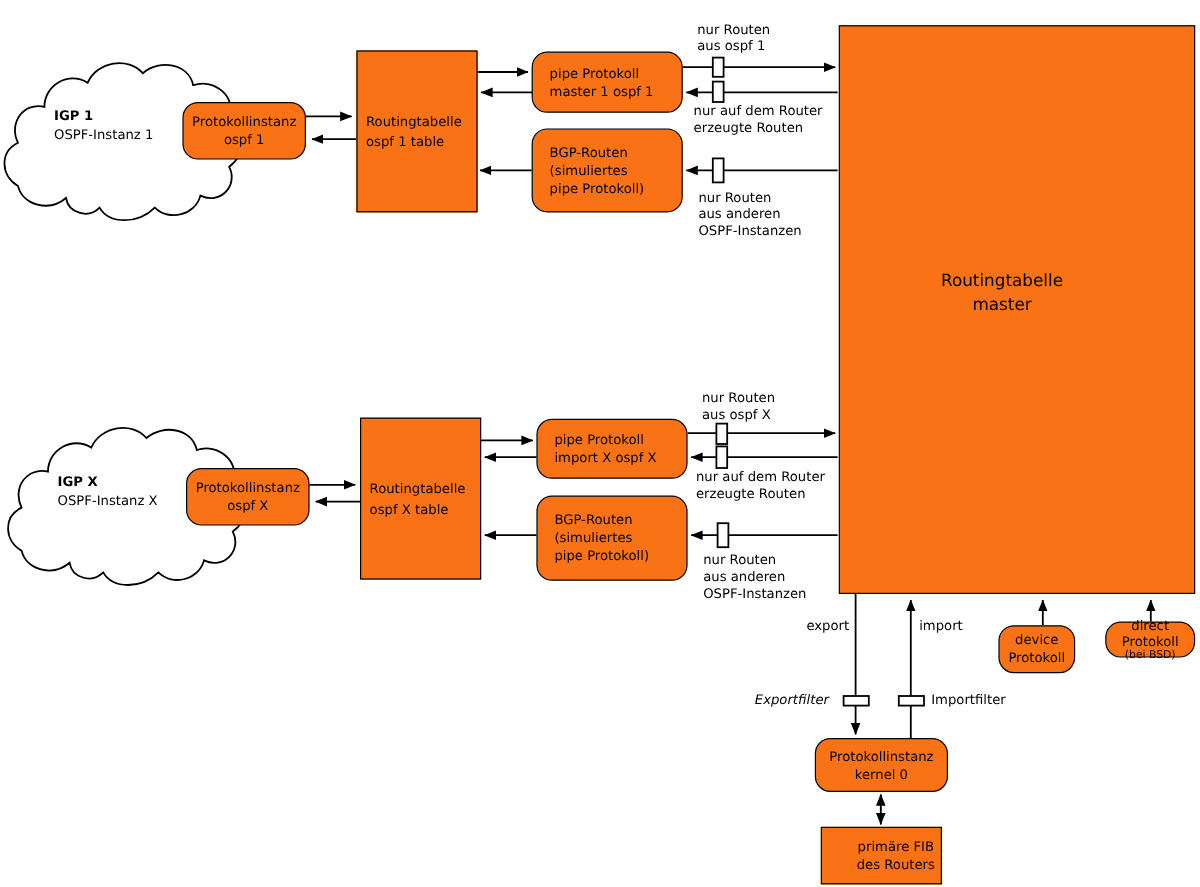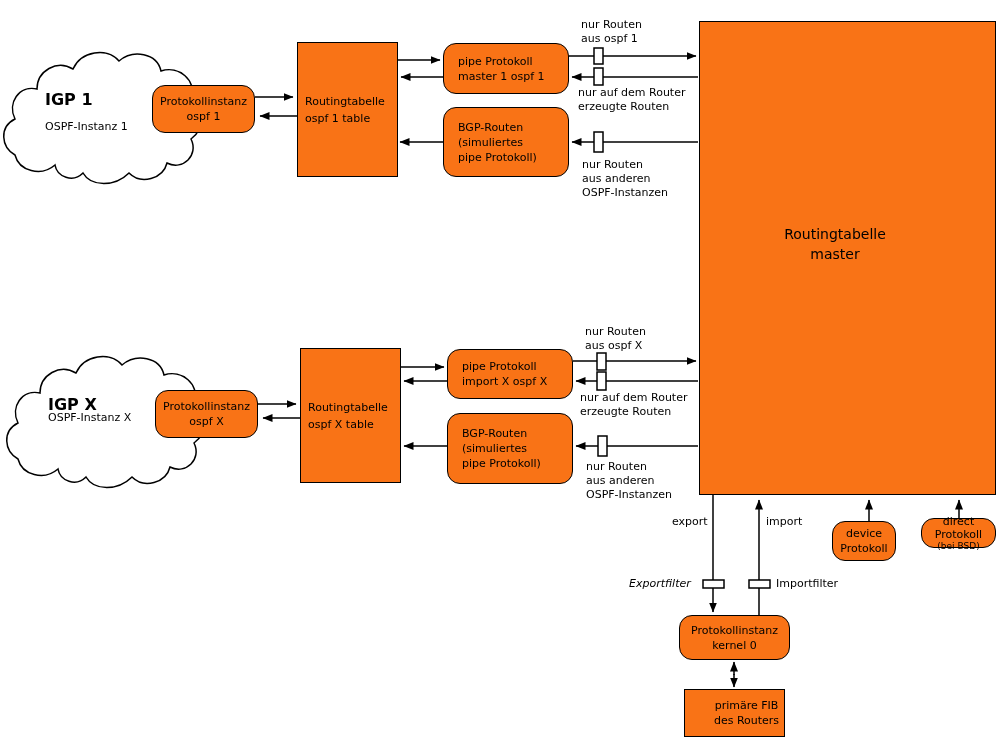--- a/index.html
+++ b/index.html
@@ -15,21 +15,21 @@
     display:flex; flex-direction:column; justify-content:center;
   }
   .rounded { border-radius:13px; }
   .sq { border-width:1.8px; }
   .tcenter { text-align:center; }
   .tleft { text-align:left; }
   .lbl {
     position:absolute; font-size:11px; line-height:14px; white-space:nowrap;
   }
   .lbl div { white-space:nowrap; }
-  .cloud-title { position:absolute; font-size:16px; font-weight:bold; white-space:nowrap; }
+  .cloud-title { position:absolute; font-size:11px; font-weight:bold; white-space:nowrap; }
   .cloud-sub { position:absolute; font-size:11px; white-space:nowrap; }
   .master-title {
     position:absolute; left:699px; top:224px; width:272px;
     font-size:14px; line-height:20px; text-align:center;
   }
   .small-note { font-size:9px; line-height:11px; }
   .lh17 { line-height:17px; }
 </style>
 </head>
 <body>
@@ -96,21 +96,21 @@
       <line x1="734" y1="675" x2="734" y2="662" marker-end="url(#arr)"></line>
       <line x1="734" y1="674" x2="734" y2="687" marker-end="url(#arr)"></line>
     </g>
     <g fill="#fff" stroke="#000" stroke-width="1.5">
       <rect x="703" y="580" width="21" height="8"></rect>
       <rect x="749" y="580" width="21" height="8"></rect>
     </g>
   </svg>
 
   <div class="cloud-title" style="left:45px; top:90px;">IGP 1</div>
-  <div class="cloud-sub" style="left:45px; top:120px;">OSPF-Instanz 1</div>
+  <div class="cloud-sub" style="left:45px; top:106px;">OSPF-Instanz 1</div>
 
   <div class="box rounded tcenter" style="left:152px; top:85px; width:103px; height:48px;">
     <span>Protokollinstanz</span>
     <span>ospf 1</span>
   </div>
 
   <div class="box sq tleft lh17" style="left:297px; top:42px; width:101px; height:135px; padding-left:7px;">
     <span>Routingtabelle</span>
     <span>ospf 1 table</span>
   </div>

